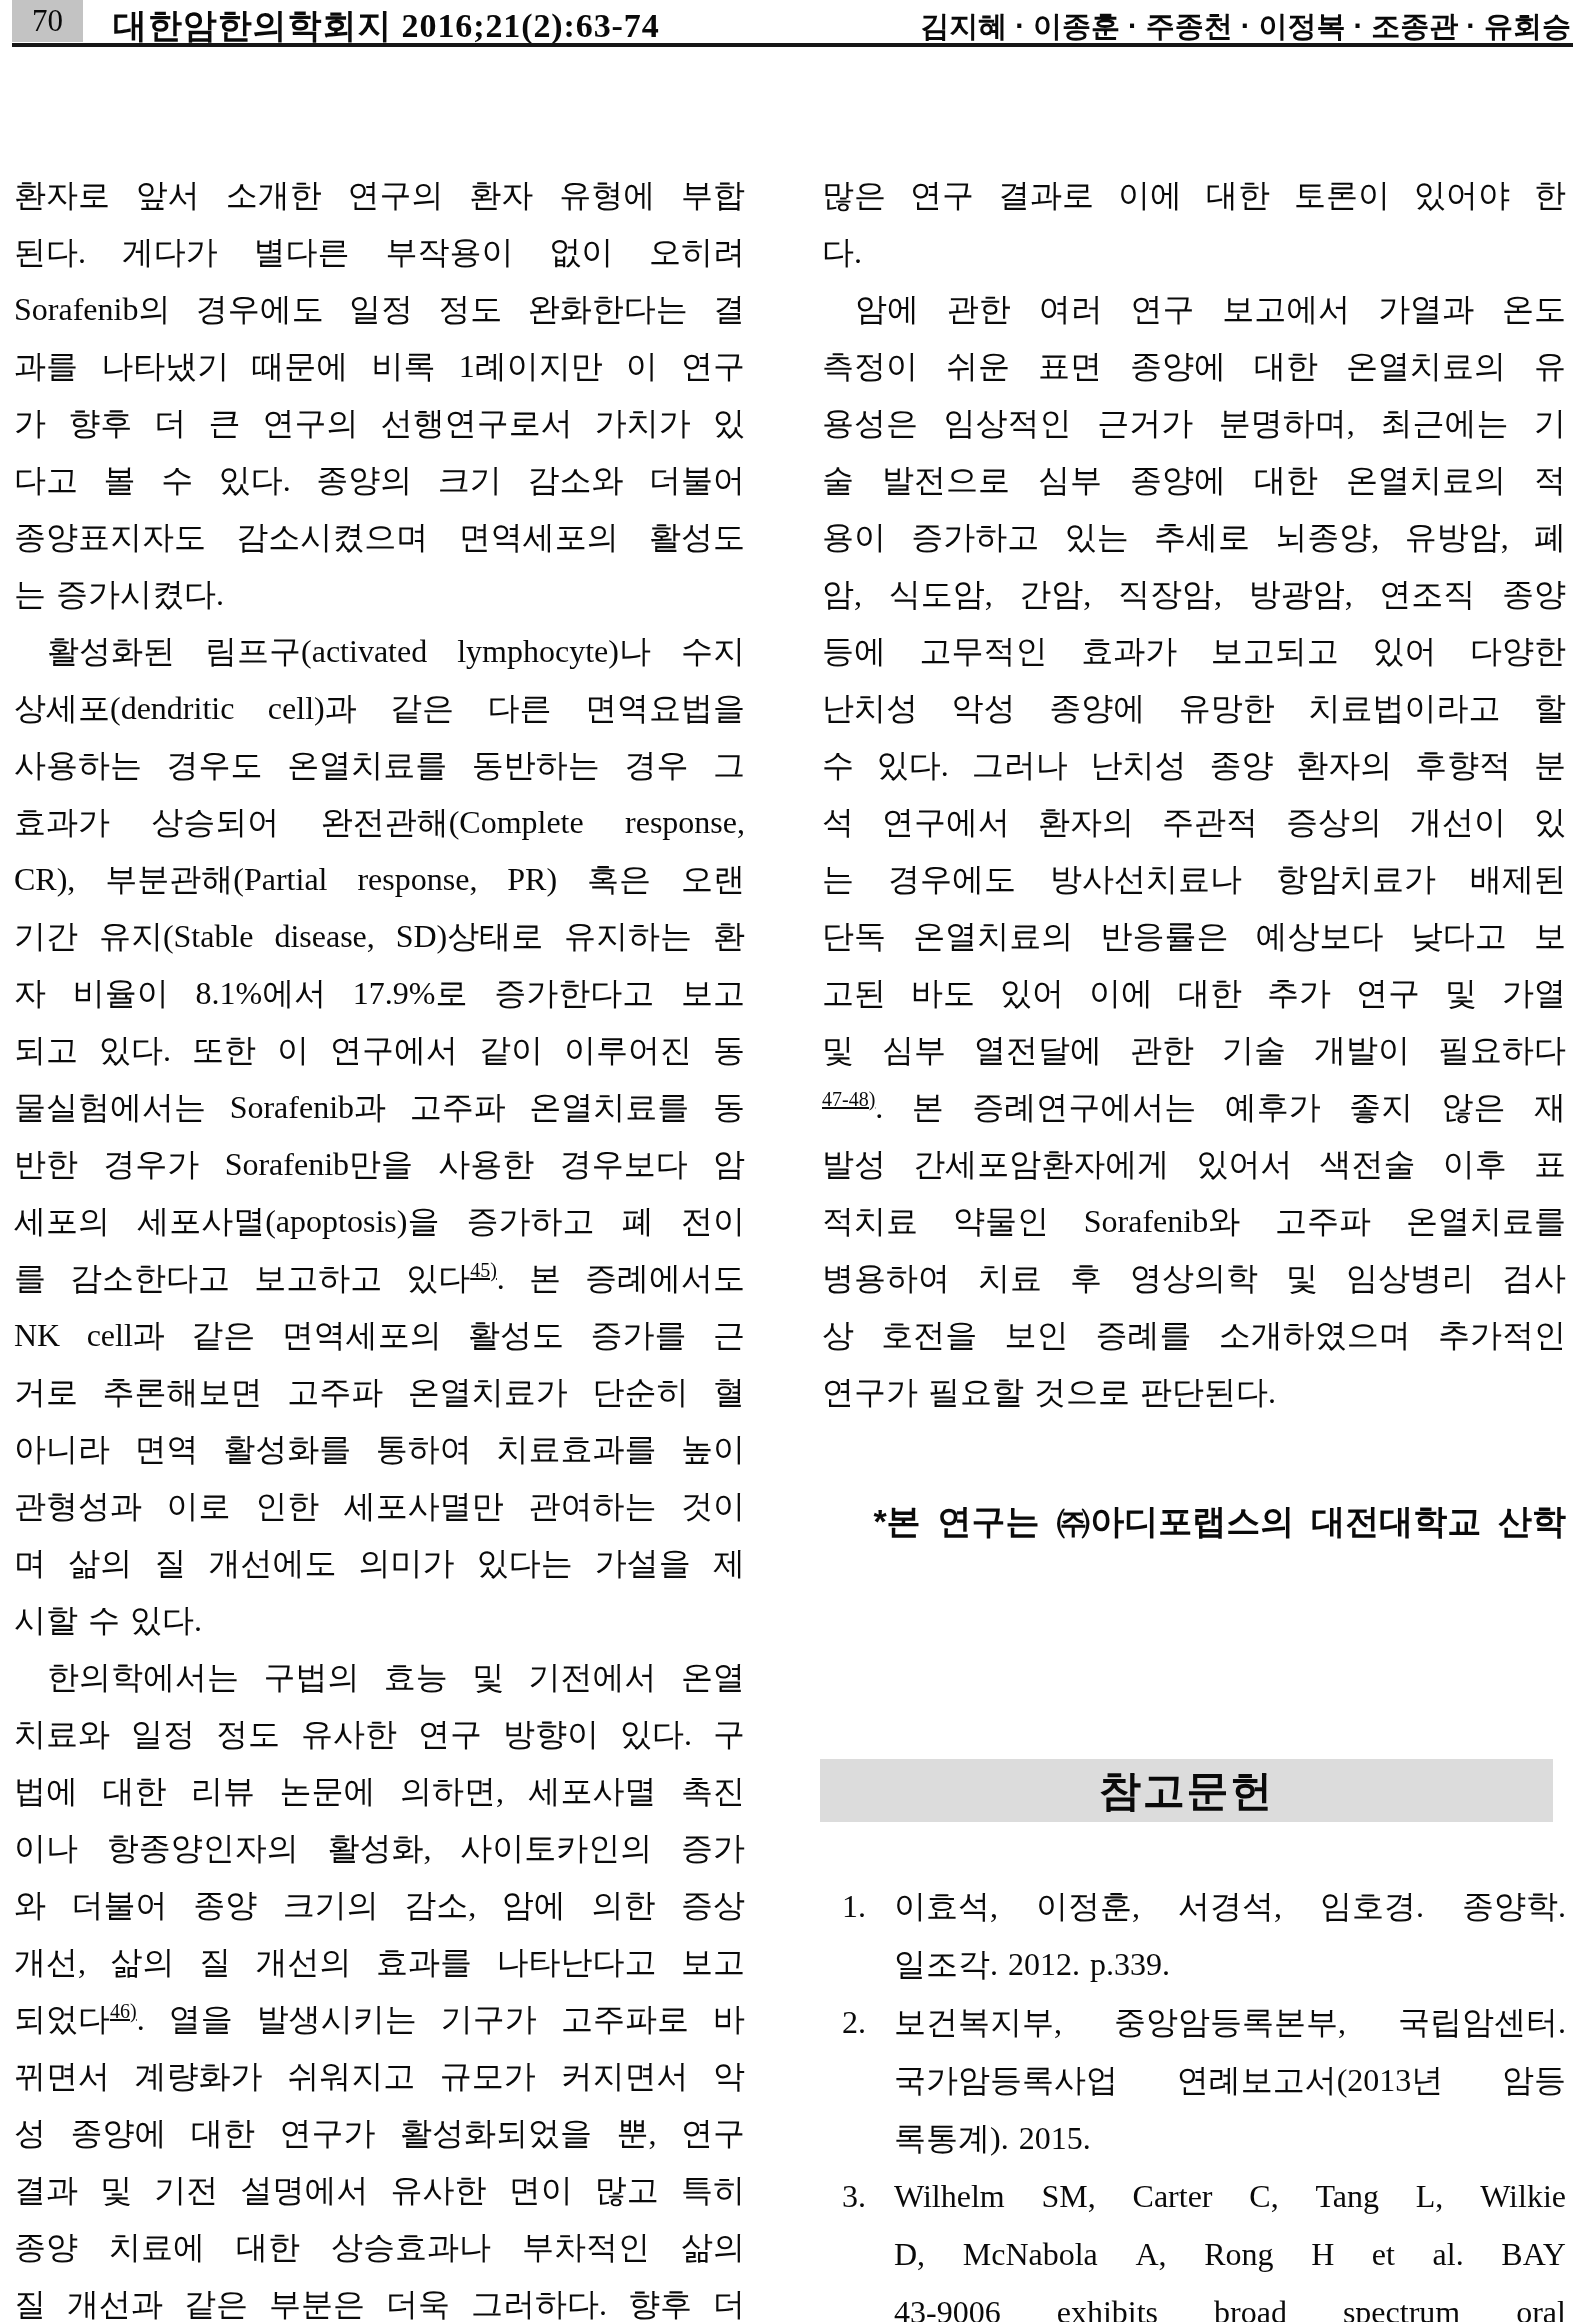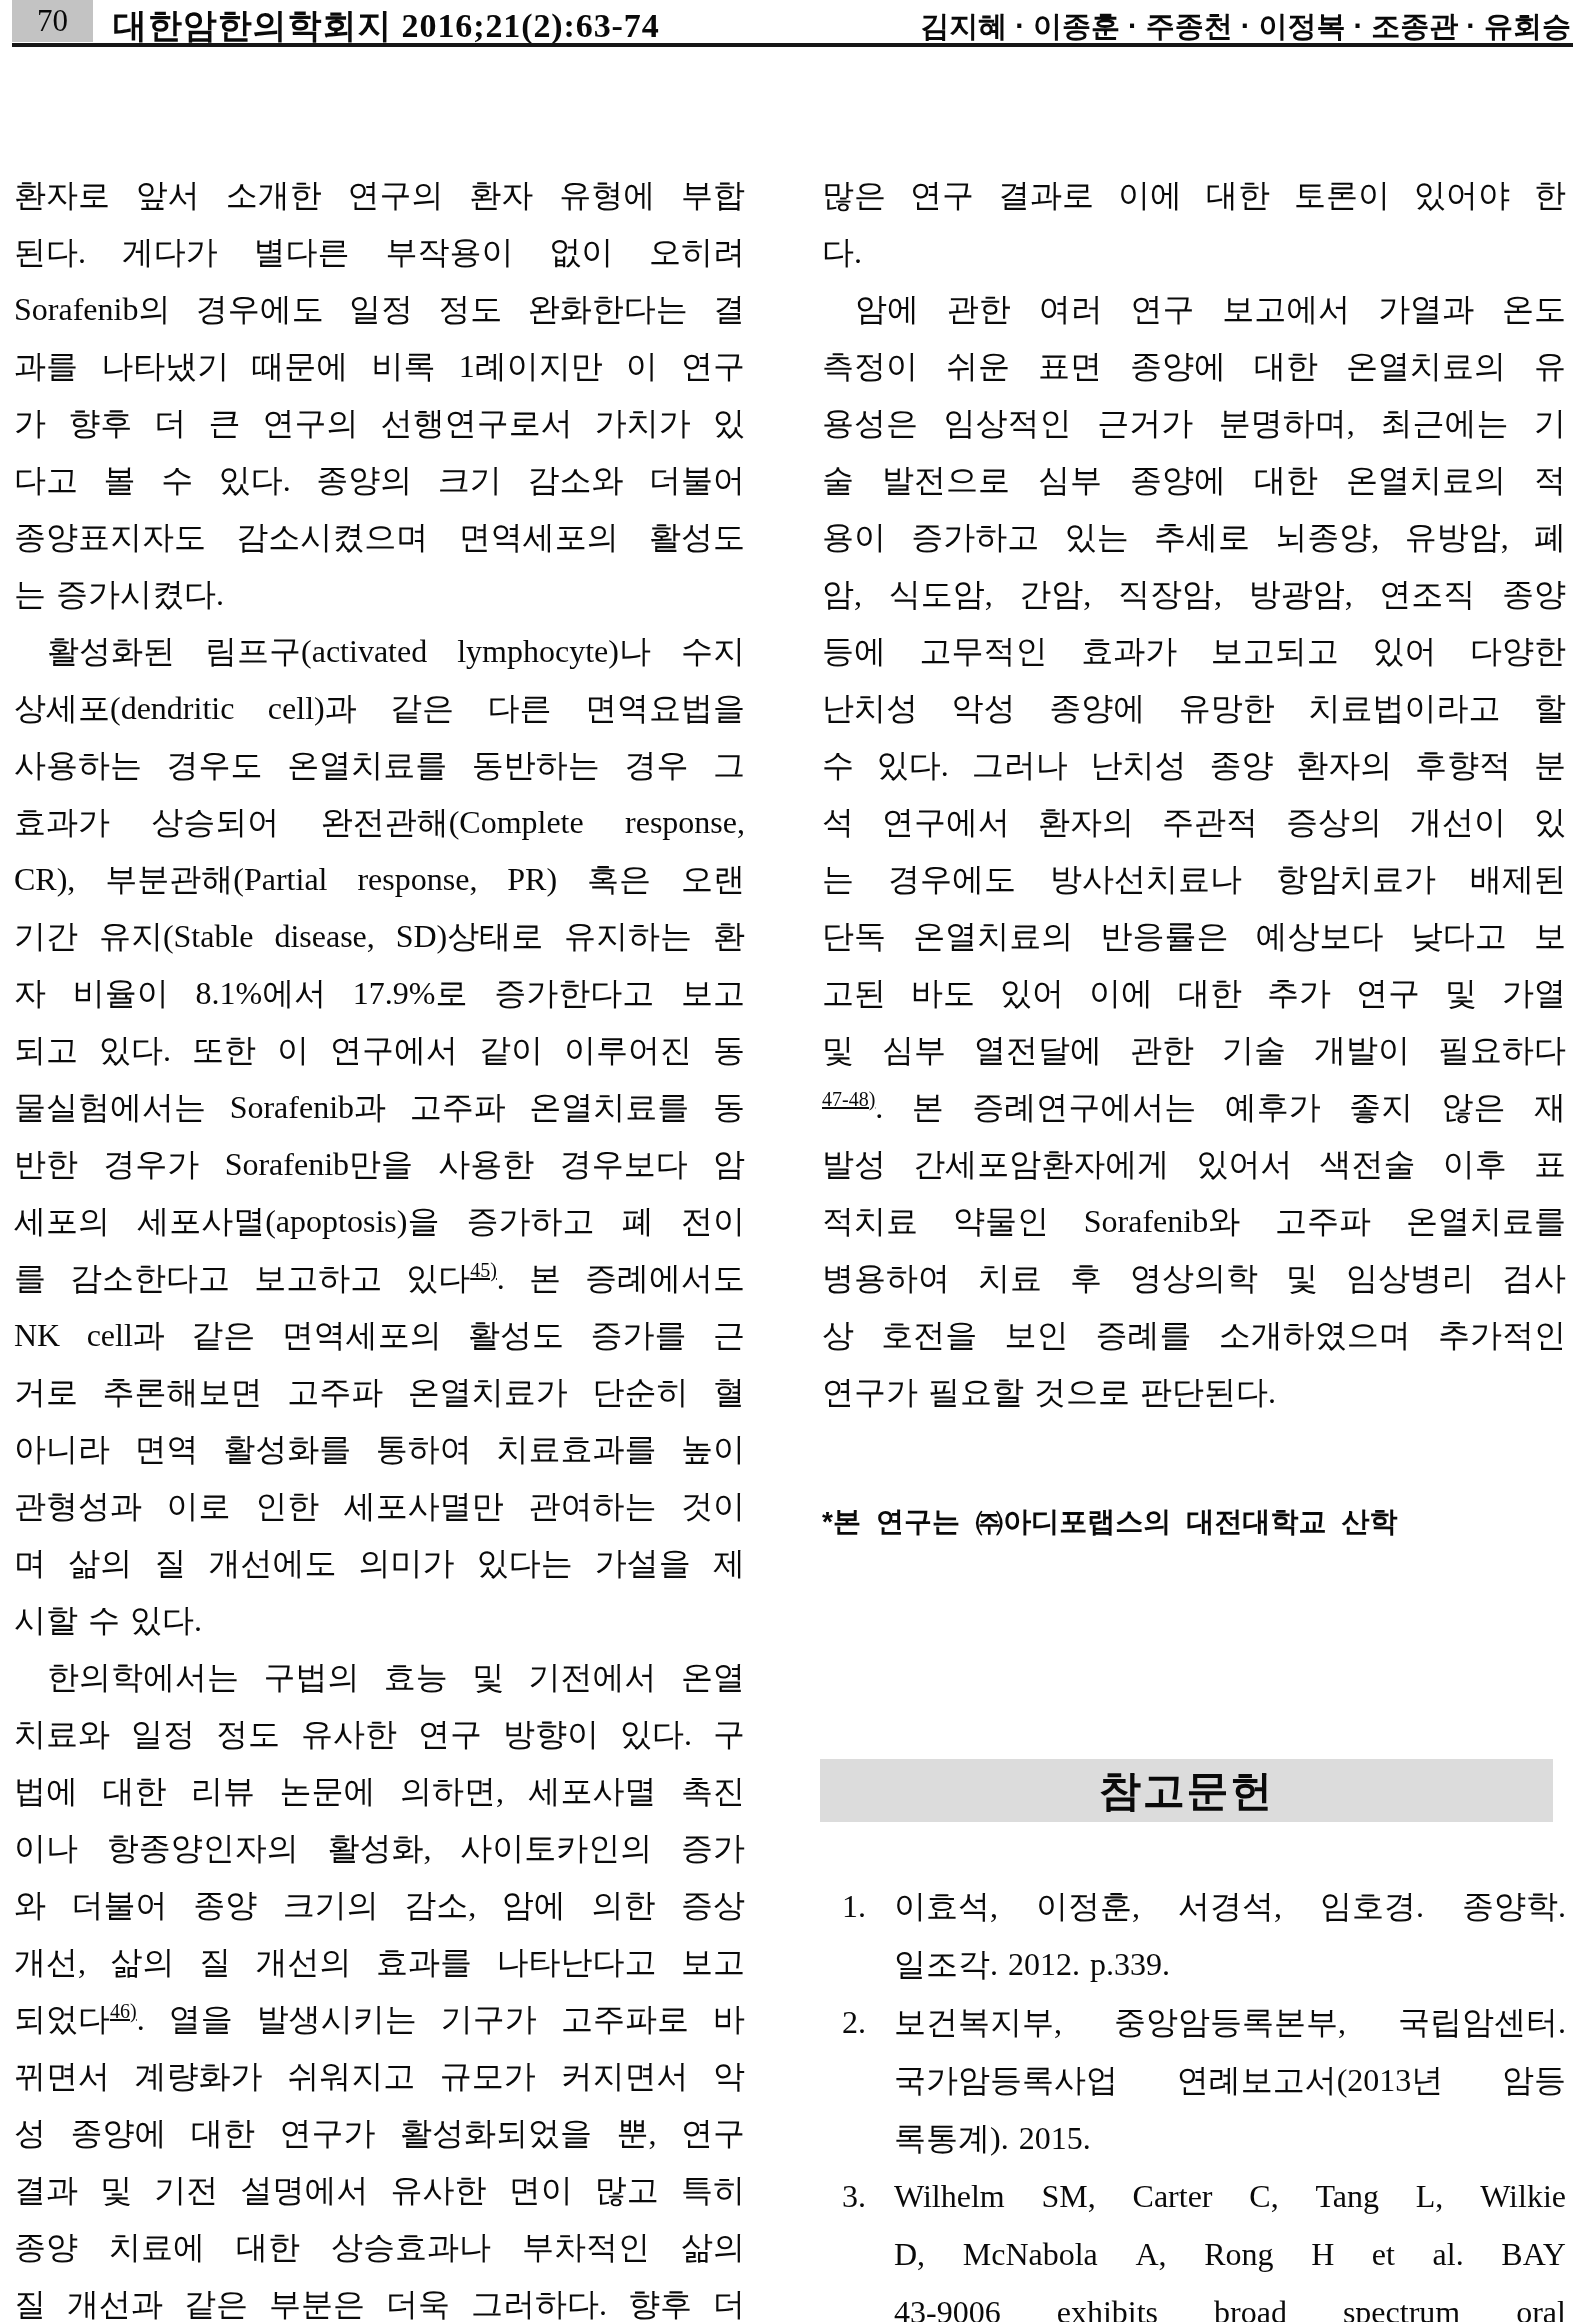--- a/index.html
+++ b/index.html
@@ -1,37 +1,37 @@
 <!DOCTYPE html>
 <html style="font-size:14.8px"><head>
 <meta charset="utf-8">
 <style>
   html,body{margin:0;padding:0;background:#ffffff;}
   .page{position:relative;width:1585px;height:2322px;background:#ffffff;overflow:hidden;
         font-family:"Liberation Serif","DejaVu Serif",serif;color:#0a0a0a;}
   
-  .pagenum-box{position:absolute;left:12px;top:0;width:81px;height:42px;background:#c3c3c3;
+  .pagenum-box{position:absolute;left:12px;top:0;width:71px;height:42px;background:#c3c3c3;
         display:flex;align-items:center;justify-content:center;font-size:31px;}
   .journal{position:absolute;left:113px;top:2.8px;font-size:34px;font-weight:bold;letter-spacing:0.9px;
         font-family:Liberation Serif, serif;}
   .authors{position:absolute;right:14px;top:7.4px;font-size:29px;font-weight:bold;
         font-family:"Liberation Sans","DejaVu Sans",sans-serif;}
   .rule{position:absolute;left:12px;top:43px;width:1561px;height:3.7px;background:#161616;}
   
   .col{position:absolute;top:167px;}
   #col-left{left:14px;width:731px;}
   #col-right{left:822px;width:744px;}
   .line{display:flex;justify-content:space-between;align-items:baseline;
         height:57px;font-size:32px;line-height:57px;overflow:hidden;}
   .line.end{justify-content:flex-start;gap:10px;}
   .line.indent{padding-left:33px;}
   .line sup{font-size:20px;line-height:0;vertical-align:super;text-decoration:underline;}
   
   .ack{position:absolute;left:822px;top:1491px;width:744px;}
-  .ack-line{text-align:left;font-weight:bold;font-size:28px;line-height:61px;word-spacing:7.4px;
+  .ack-line{text-align:right;font-weight:bold;font-size:34px;line-height:61px;word-spacing:7.4px;
         font-family:"Liberation Sans","DejaVu Sans",sans-serif;}
   
   .refbar{position:absolute;left:820px;top:1759px;width:733px;height:63px;background:#dcdcdc;
         display:flex;align-items:center;justify-content:center;}
   .refbar span{font-size:42px;font-weight:bold;letter-spacing:1.8px;}
   #refs{position:absolute;left:822px;top:1877px;width:744px;}
   .ref{position:relative;padding-left:72px;}
   .ref .line{height:58px;line-height:58px;}
   .ref-num{position:absolute;left:20px;top:0;font-size:32px;line-height:58px;}
 </style>

